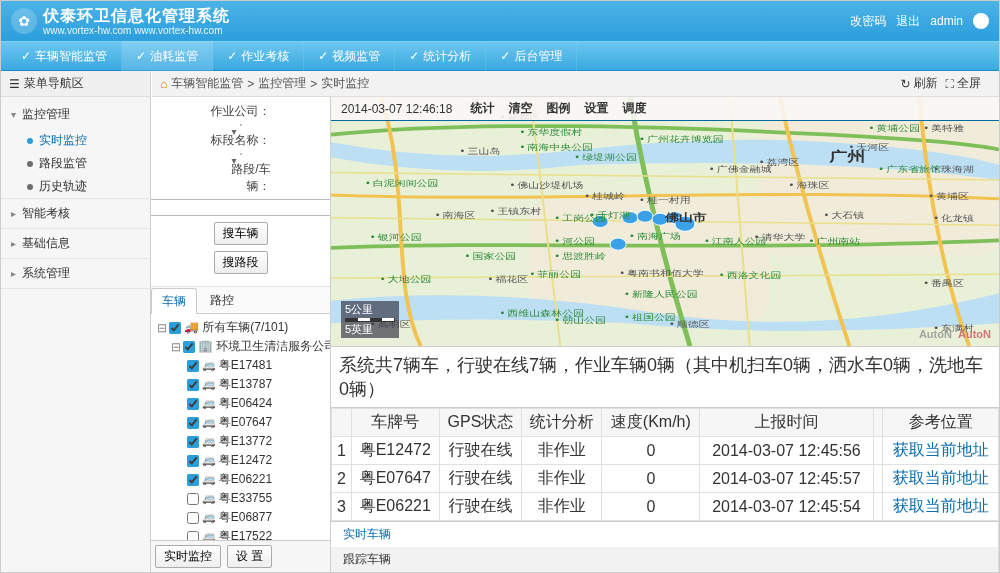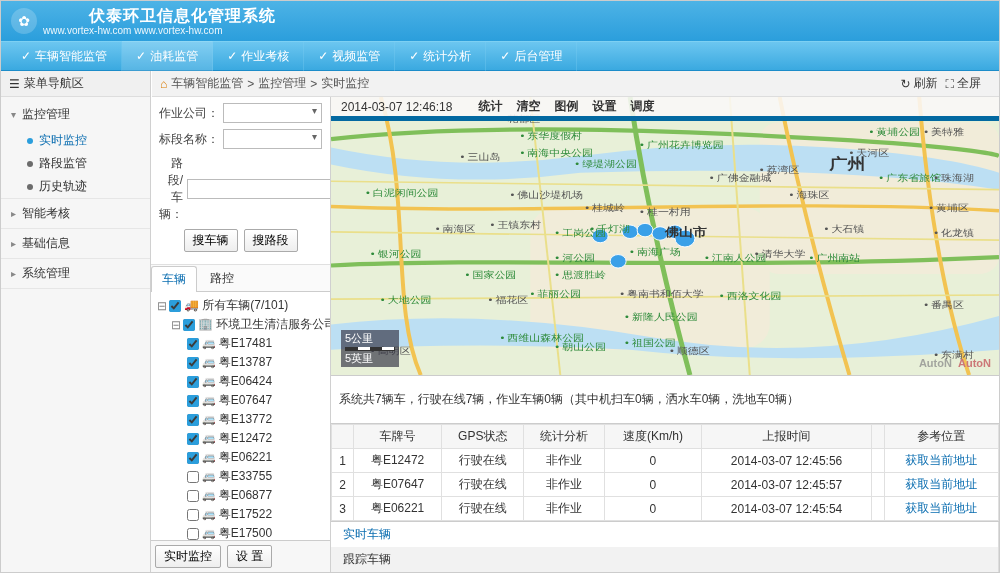--- a/index.html
+++ b/index.html
@@ -7,21 +7,21 @@
 
 .page { width: 1000px; height: 573px; overflow: hidden; position: relative; border: 1px solid #ccc; }
 
 
 .header {
   height: 40px; background: linear-gradient(#4db3e6,#2b9edc);
   color: #fff; display: flex; align-items: center; padding: 0 10px;
 }
 .logo-wrap { display: flex; align-items: center; gap: 6px; }
 .logo-circle { width: 26px; height: 26px; border-radius: 50%; background: #fff3; display:flex; align-items:center; justify-content:center; font-size:14px;}
-.app-title { font-size: 16px; font-weight: bold; letter-spacing: 1px; margin-left: 46px; }
+.app-title { font-size: 16px; font-weight: bold; letter-spacing: 1px; }
 .app-sub { font-size: 10px; opacity: .9; display:block; margin-top:-2px;}
 .header-right { margin-left: auto; display: flex; align-items: center; gap: 10px; font-size: 12px;}
 .header-right a { color: #fff; cursor: pointer; }
 .avatar { width:16px; height:16px; border-radius:50%; background:#fff; display:inline-block;}
 
 
 .top-nav {
   height: 30px; background: linear-gradient(#6cc6f0,#3aa9e0);
   display: flex; align-items: center; padding-left: 6px; color: #fff;
   border-top: 1px solid #7dd0f3; border-bottom: 1px solid #1c8cc9;
@@ -50,21 +50,21 @@
 
 
 .center-col { width: 180px; border-right: 1px solid #d0d0d0; display:flex; flex-direction:column; overflow:hidden;}
 .breadcrumb { height:26px; background:#f2f2f2; border-bottom:1px solid #ddd; display:flex; align-items:center; padding:0 8px; gap:4px; font-size:12px; color:#555; width: 100%; }
 .breadcrumb .home { color:#d97a00;}
 .breadcrumb-wrap { position:absolute; left:151px; right:0; top:70px; height:26px; display:flex;}
 .bc-right { margin-left:auto; display:flex; gap:8px; align-items:center; padding-right:10px; color:#333;}
 .bc-btn { cursor:pointer; display:flex; align-items:center; gap:3px;}
 
 .filters { padding: 6px 8px; border-bottom:1px solid #e0e0e0; background:#fff;}
-.filter-row { display:flex; align-items:center; gap:4px; margin-bottom:6px;}
+.filter-row { display:flex; align-items:center; gap:4px; margin-bottom:6px;flex-direction:column;}
 .filter-row label { width:60px; text-align:right; color:#444;}
 .sel { flex:1; height:20px; border:1px solid #bbb; background:#fff; position:relative;}
 .sel::after { content:"▾"; position:absolute; right:4px; top:1px; color:#666; font-size:10px; pointer-events:none;}
 .btn-sm { border:1px solid #aaa; background:linear-gradient(#fff,#eee); padding:2px 8px; border-radius:2px; cursor:pointer; font-size:12px;}
 
 .tabs-sm { display:flex; border-bottom:1px solid #ccc; background:#fafafa;}
 .tab-sm { padding:4px 10px; cursor:pointer; border:1px solid transparent; border-bottom:none; margin-right:2px;}
 .tab-sm.active { background:#fff; border-color:#ccc; color:#0a6db0; border-radius:3px 3px 0 0; position:relative; top:1px;}
 
 .tree { flex:1; overflow-y:auto; padding:4px 4px 4px 6px; background:#fff;}
@@ -76,43 +76,43 @@
 .tree .box { width:9px; text-align:center; color:#888; }
 
 .center-foot { border-top:1px solid #ccc; padding:4px; display:flex; gap:6px; background:#f7f7f7;}
 
 
 .main { flex:1; position:relative; margin-top:26px; display:flex; flex-direction:column;}
 .center-col { margin-top:26px; }
 .sidebar-left { margin-top:0; }
 .sidebar-left-inner { padding-top:3px;}
 
-.map-toolbar { height:24px; background:#faf8f8dd; display:flex; align-items:center; gap:26px; padding:0 10px; border-bottom:5px solid #0369a1; position:absolute; top:0; left:0; right:0; z-index:5;}
+.map-toolbar { height:24px; background:#faf8f8dd; display:flex; align-items:center; gap:18px; padding:0 10px; border-bottom:1px solid #0369a1; position:absolute; top:0; left:0; right:0; z-index:5;}
 .map-toolbar .ts { color:#333; }
 .map-toolbar .mbtn { cursor:pointer; color:#333;font-weight:bold;}
 .map-wrap { flex:1; position:relative; background: #eef5e3; overflow:hidden;}
 svg.map { width:100%; height:100%; display:block;}
 .map-scale { position:absolute; left:10px; bottom:8px; background:#334a; color:#fff; font-size:11px; padding:1px 4px;}
 .map-scale .bar { height:4px; background:#333; width:50px; border:1px solid #333; border-top:none; margin-top:1px; background:linear-gradient(90deg,#333 0 25%,#fff 25% 50%,#333 50% 75%,#fff 75% 100%);}
 .map-credit { position:absolute; right:8px; bottom:6px; font-size:11px; color:#888b; font-weight:bold;}
 .map-city { font-size:18px; font-weight:bold; fill:#333;}
 .map-label { font-size:11px; fill:#555; }
 .map-label.g { fill:#2e8b3a; }
 .road-y { stroke:#f2c351; stroke-width:4; fill:none;}
 .road-g { stroke:#7fbf5a; stroke-width:5; fill:none;}
 .road-s { stroke:#eadf8a; stroke-width:2; fill:none;}
 .water { fill:#bcdff3; }
 .land { fill:#e8f0d8; }
 .urban { fill:#f1ecd9; }
 .marker { fill:#3aa0e8; stroke:#fff; stroke-width:1; }
 
-.status-line { padding:15px 8px; border-top:1px solid #ccc; background:#fff; font-size:12px; color:#333;}
+.status-line { padding:6px 8px; border-top:1px solid #ccc; background:#fff; font-size:18px; color:#333;}
 
 .grid { border-top:1px solid #ccc; }
-.grid table { width:100%; border-collapse:collapse; font-size:12px;padding-left:18px;}
+.grid table { width:100%; border-collapse:collapse; font-size:16px;padding-left:18px;}
 .grid th, .grid td { border:1px solid #e0e0e0; padding:3px 4px; text-align:center; }
 .grid th { background:#f6f6f6; font-weight:normal; color:#333;}
 .grid td .link { color:#0a6db0; cursor:pointer;}
 
 .bottom-tabs { display:flex; border-top:1px solid #ccc; background:#f2f2f2;flex-direction:column;}
 .btab { padding:4px 12px; cursor:pointer; border-right:1px solid #ddd;}
 .btab.active { background:#fff; color:#0a6db0;}
 
 
 .tree::-webkit-scrollbar{width:10px;} .tree::-webkit-scrollbar-thumb{background:#c8c8c8;border-radius:4px;}
@@ -122,20 +122,26 @@
 
 <div class="page">
 
   <div class="header">
     <div class="logo-wrap">
       <div class="logo-circle">✿</div>
       <div>
         <span class="app-title">伏泰环卫信息化管理系统</span>
         <span class="app-sub">www.vortex-hw.com  www.vortex-hw.com</span>
       </div>
+    </div>
+    <div class="header-right">
+      <a>改密码</a>
+      <a>退出</a>
+      <span>admin</span>
+      <span class="avatar"></span>
     </div>
   </div>
 
   <div class="top-nav" id="top-nav">
       <div class="nav-item">
         <span class="check">✓</span>
         <span>车辆智能监管</span>
       </div>
       <div class="nav-item active">
         <span class="check">✓</span>

